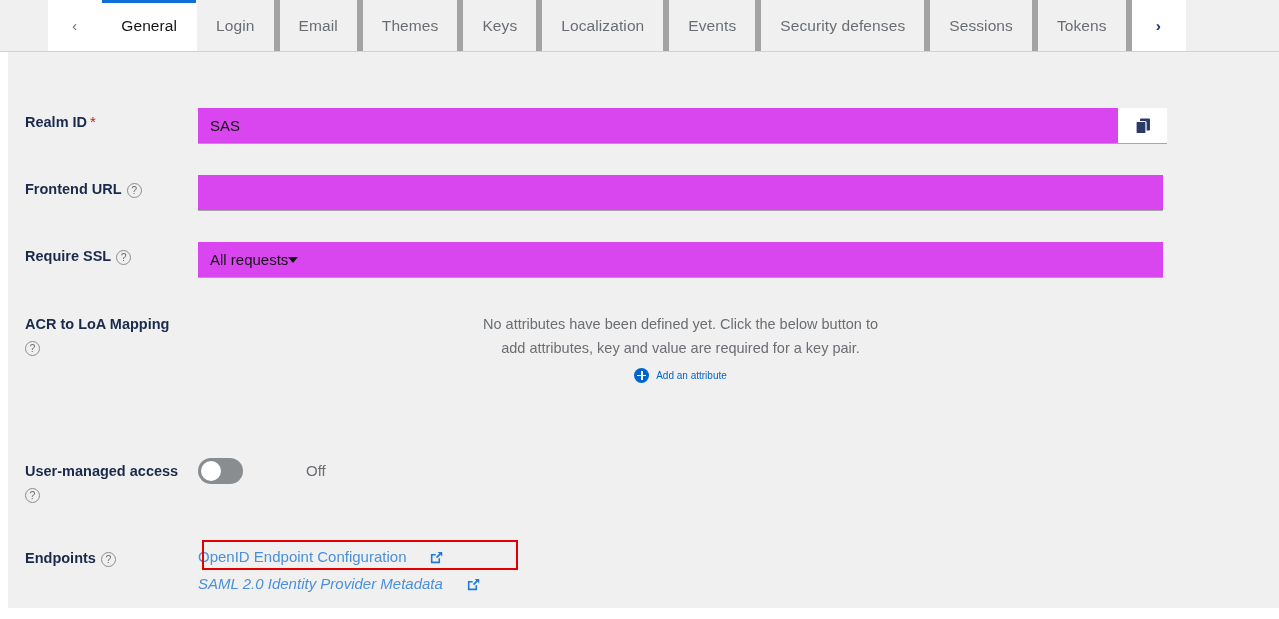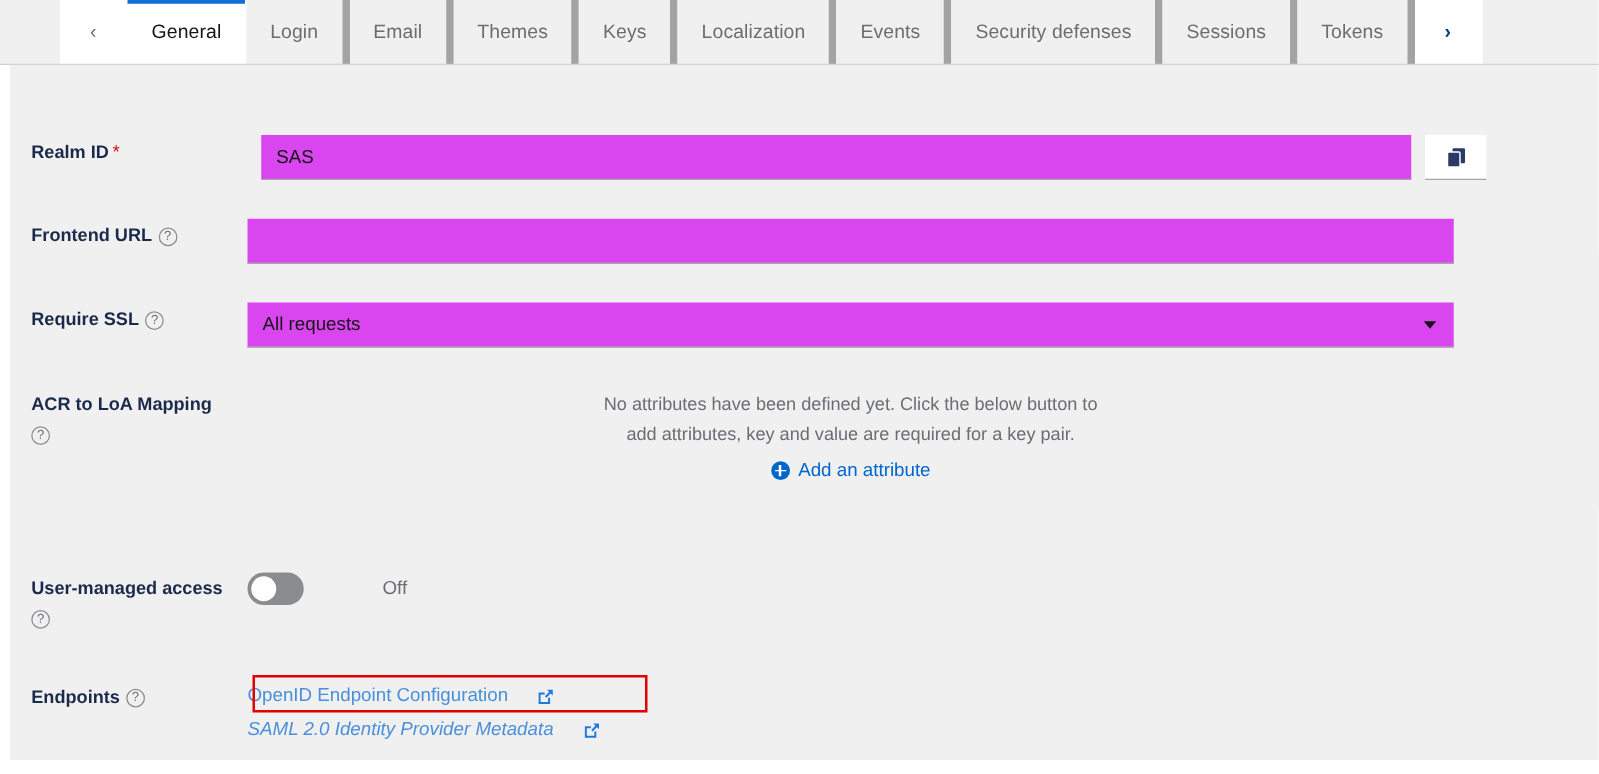--- a/index.html
+++ b/index.html
@@ -128,21 +128,20 @@
     padding: 0 12px;
     line-height: 36px;
     font-family: "Liberation Sans", sans-serif;
     display: flex;
     align-items: center;
   }
   .input.text { width: 920px; }
   .input.url { width: 965px; }
   .input.select {
     width: 965px;
-    justify-content: space-between;
     cursor: pointer;
   }
 
   .copybtn {
     width: 49px; height: 36px;
     background: #ffffff;
     border: none;
     border-bottom: 1px solid #a6a6a6;
     display: flex;
     align-items: center;
@@ -166,21 +165,21 @@
   }
   .empty-text {
     font-size: 14.5px;
     color: #6a6e73;
     line-height: 24px;
     max-width: 400px;
     margin: 0 auto;
   }
   .add-link {
     margin-top: 8px;
-    font-size: 15px;
+    font-size: 10px;
     color: #0066cc;
     cursor: pointer;
     display: inline-flex;
     align-items: center;
     gap: 7px;
   }
   .plus-circle {
     width: 15px; height: 15px;
     border-radius: 50%;
     background: #0066cc;
@@ -284,21 +283,21 @@
     <div class="tab scroller next">
       <span>›</span>
     </div>
 
     <div class="tabbar-rightpad"></div>
   </div>
   <div class="tabbar-underline"></div>
 
   <div class="content">
 
-    <div class="row" style="left:0; top:56px;gap:11px;">
+    <div class="row" style="left:0; top:56px;">
       <div class="field-label">
         <span>Realm ID</span><span class="req">*</span>
       </div>
       <div class="input text">SAS</div>
       <div class="copybtn">
         <svg width="20" height="20" viewBox="0 0 20 20">
           <rect x="7" y="2.5" width="10" height="12" rx="1" fill="#2b3a67"></rect>
           <rect x="3" y="5.5" width="10" height="12" rx="1" fill="#2b3a67" stroke="#ffffff" stroke-width="1.2"></rect>
         </svg>
       </div>

